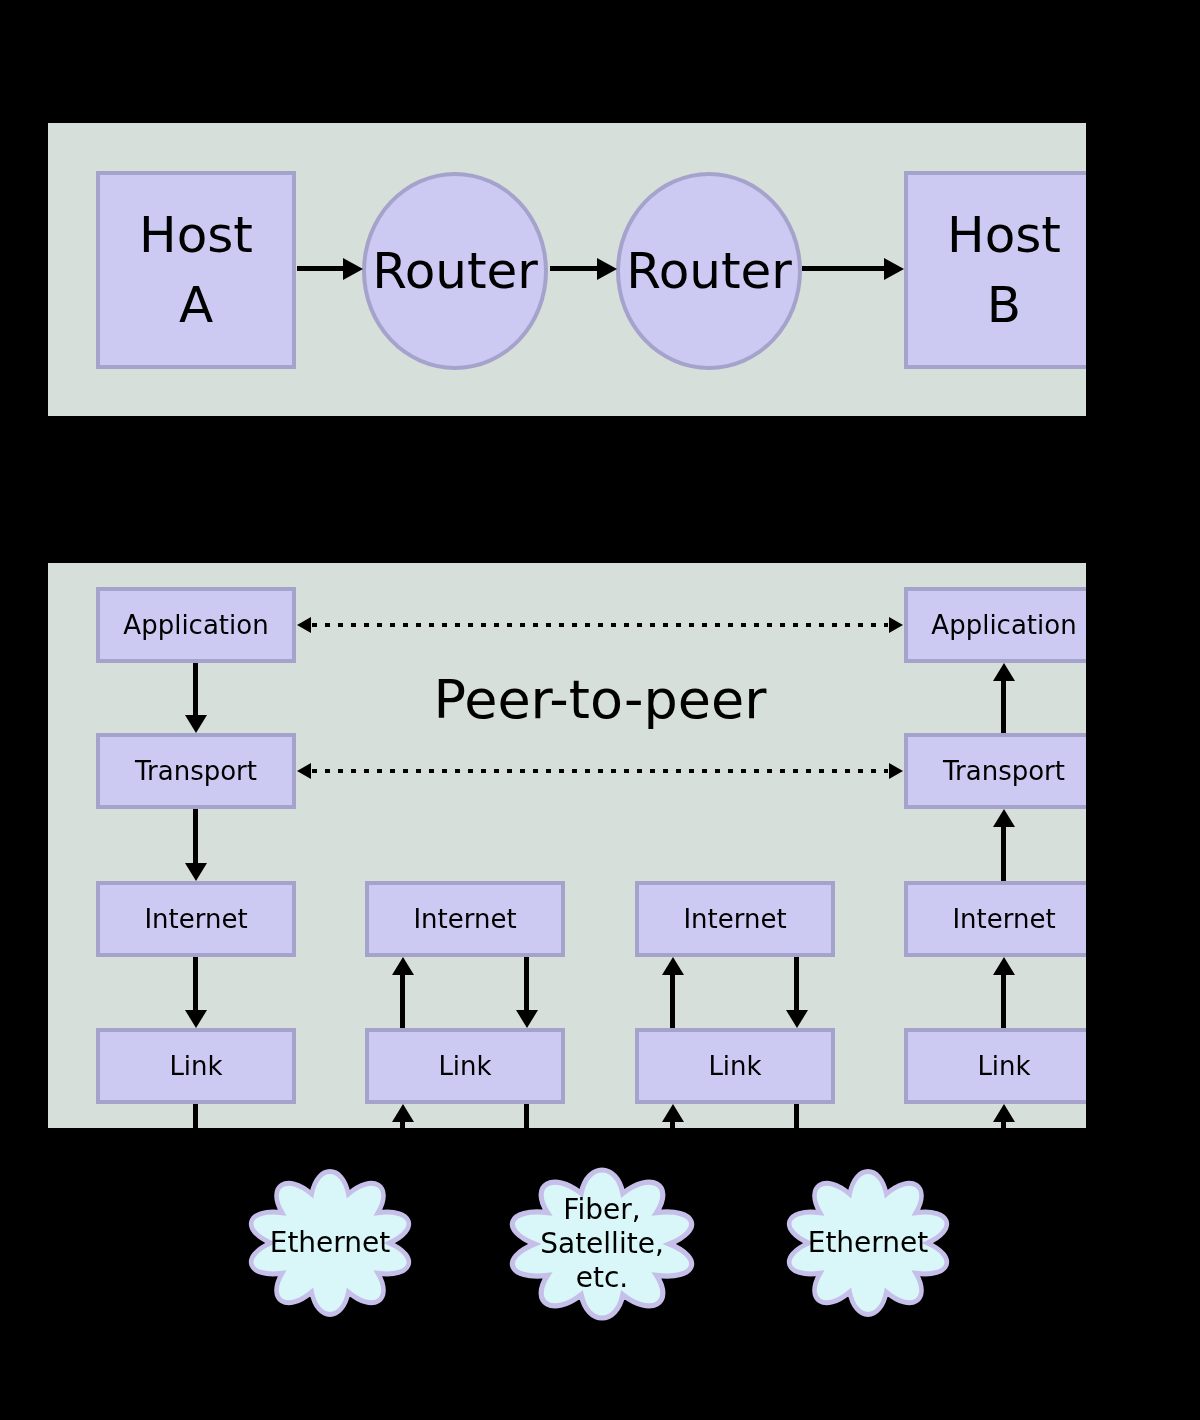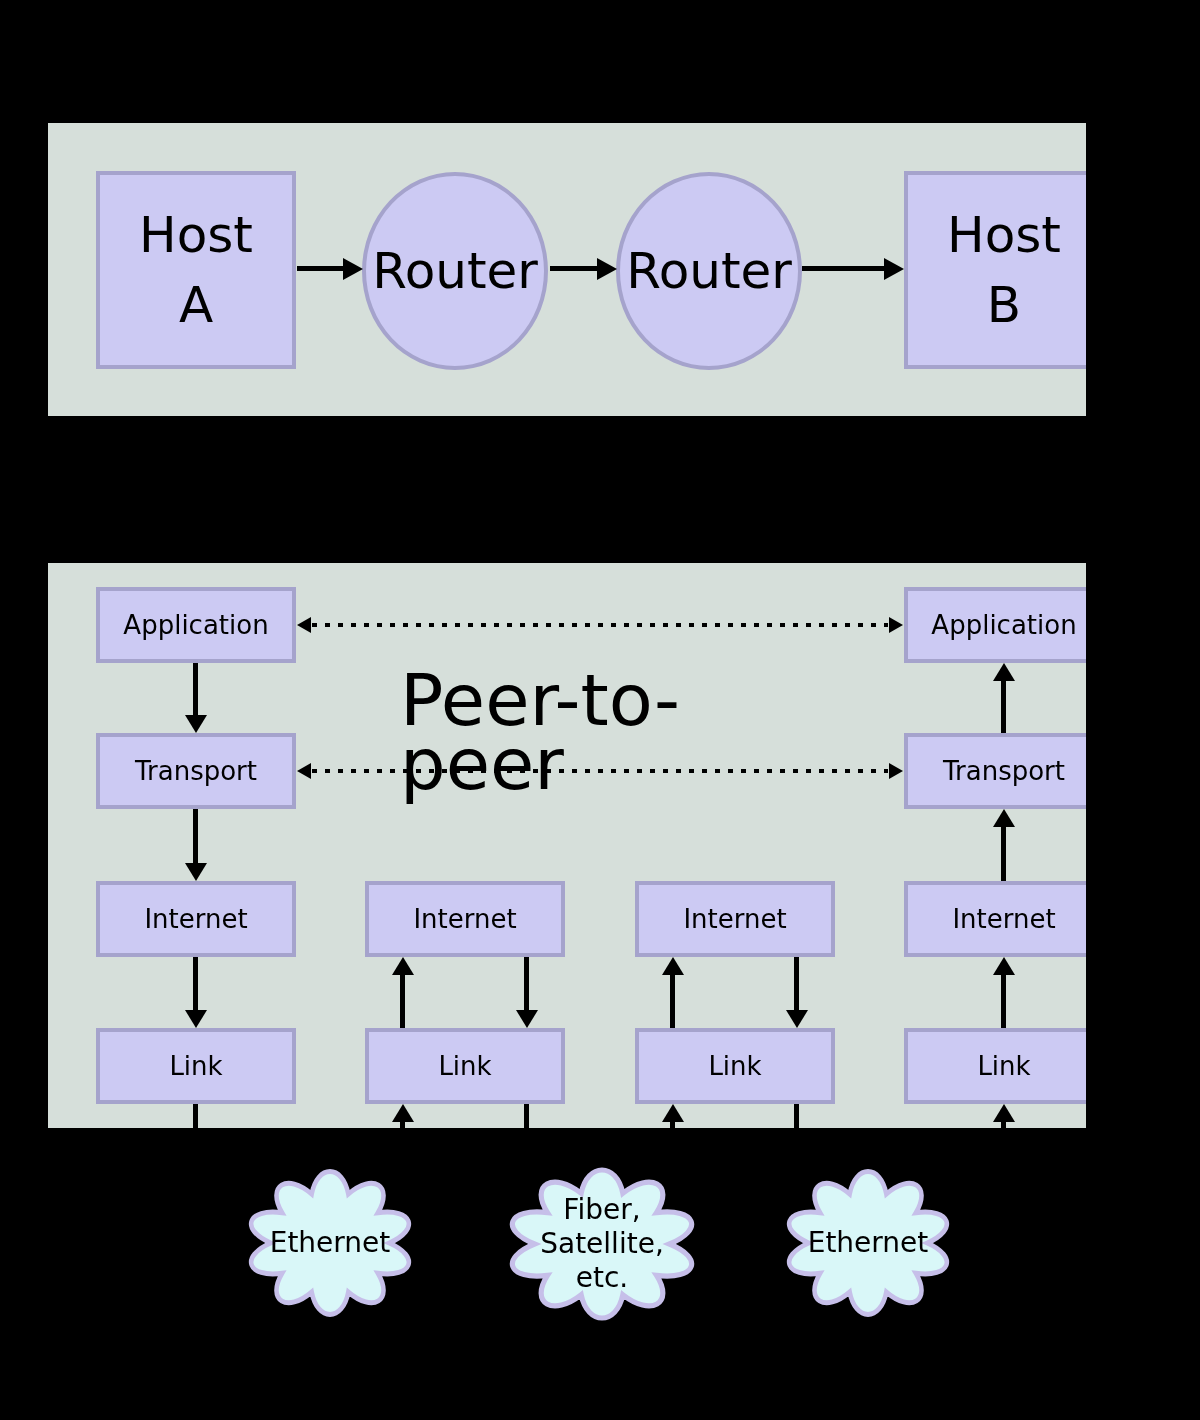--- a/index.html
+++ b/index.html
@@ -18,21 +18,21 @@
   .vln{position:absolute;width:5px;background:#000;}
   .hln{position:absolute;height:5px;background:#000;}
   .head{position:absolute;width:0;height:0;}
   .head.up{border-left:11px solid transparent;border-right:11px solid transparent;border-bottom:18px solid #000;}
   .head.down{border-left:11px solid transparent;border-right:11px solid transparent;border-top:18px solid #000;}
   .head.right{border-top:11px solid transparent;border-bottom:11px solid transparent;border-left:20px solid #000;}
   .dash{position:absolute;height:4px;background:repeating-linear-gradient(90deg,#000 0 5px,transparent 5px 13px);}
   .dhead{position:absolute;width:0;height:0;}
   .dhead.left{border-top:8px solid transparent;border-bottom:8px solid transparent;border-right:14px solid #000;}
   .dhead.right{border-top:8px solid transparent;border-bottom:8px solid transparent;border-left:14px solid #000;}
-  .peer{position:absolute;left:400px;top:668px;width:400px;text-align:left;font-size:72px;line-height:64px;}
+  .peer{position:absolute;left:400px;top:668px;width:400px;text-align:center;font-size:54px;line-height:64px;}
   .cloud{
     position:absolute;display:flex;align-items:center;justify-content:center;
     text-align:center;font-size:28px;line-height:34px;white-space:pre-line;
   }
   .cloud svg{position:absolute;left:0;top:0;width:100%;height:100%;}
   .cloud .lbl{position:relative;}
 </style>
 </head>
 <body>
 

